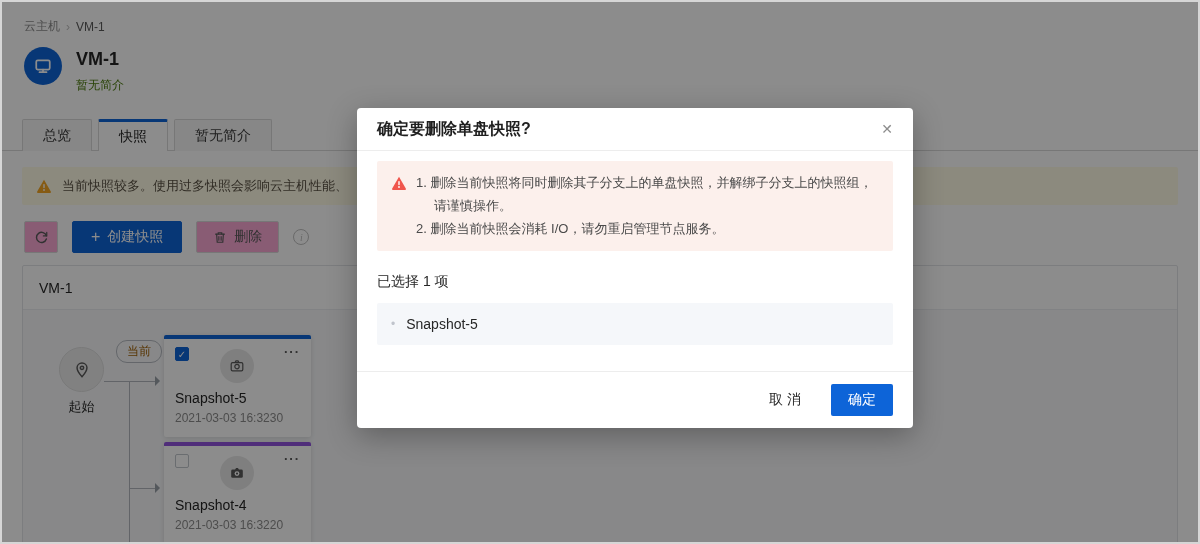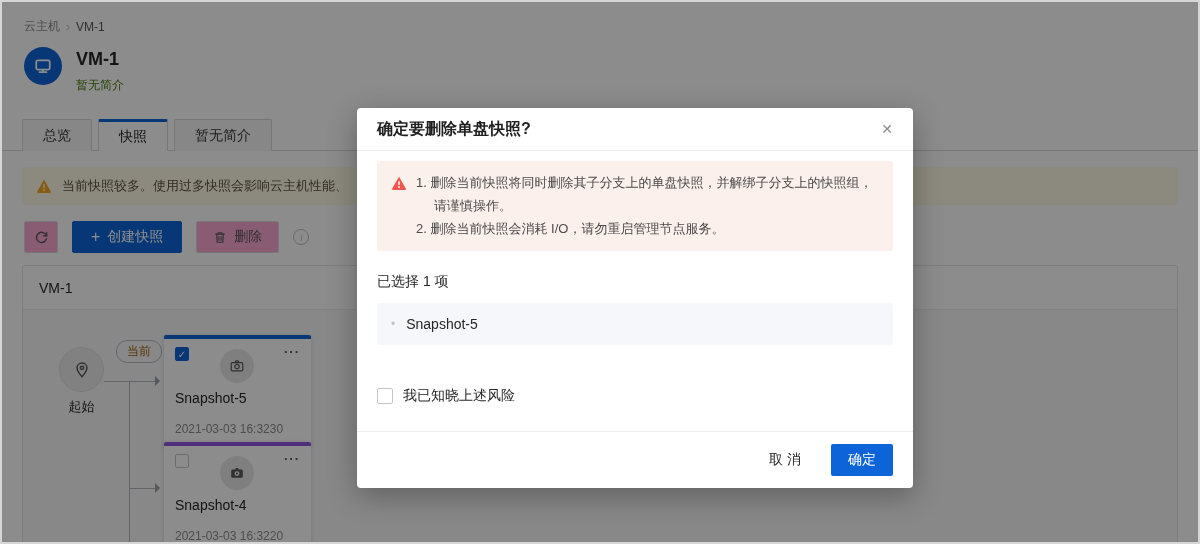--- a/index.html
+++ b/index.html
@@ -71,21 +71,21 @@
   .snap-card { position: absolute; left: 141px; width: 147px; background: #fff; border-radius: 2px;
                border-top: 4px solid var(--primary, #0d64d8); box-shadow: 0 1px 5px rgba(0,0,0,0.13);
                padding: 8px 11px 12px 11px; cursor: pointer; }
   .snap-card.card-1 { top: 25px; }
   .snap-card.card-2 { top: 132px; border-top-color: var(--purple, #9254de); }
   .card-top-row { display: flex; align-items: flex-start; justify-content: space-between; }
   .cam-circle { width: 34px; height: 34px; border-radius: 50%; background: #e8e8e8;
                 display: flex; align-items: center; justify-content: center; margin-top: 2px; }
   .more-dots { color: #595959; font-size: 13px; font-weight: bold; letter-spacing: 1px; line-height: 10px; cursor: pointer; }
   .snap-name { margin-top: 7px; font-size: 14px; color: #262626; }
-  .snap-date { margin-top: 16px; font-size: 12px; color: #8c8c8c; }
+  .snap-date { margin-top: 5px; font-size: 12px; color: #8c8c8c; }
 
   .cb { width: 14px; height: 14px; border: 1px solid #c2c6cc; border-radius: 2px; background: #fff;
         display: flex; align-items: center; justify-content: center; font-size: 10px; color: transparent;
         cursor: pointer; flex: 0 0 auto; }
   .cb.checked { background: var(--primary, #0d64d8); border-color: var(--primary, #0d64d8); color: #fff; }
 
   
   .overlay { position: absolute; inset: 0; background: rgba(0,0,0,0.45); }
 
   .modal { position: absolute; left: 355px; top: 106px; width: 556px; background: #fff; border-radius: 4px;
@@ -262,26 +262,20 @@
 
       <div class="selected-label">已选择 1 项</div>
 
       <div class="selected-panel">
         <div class="selected-item">
           <span class="dot">•</span>
           <span>Snapshot-5</span>
         </div>
       </div>
 
-      <div class="risk-row">
-        <div class="cb cb-lg">
-            <span></span>
-          </div>
-        <span>我已知晓上述风险</span>
-      </div>
     </div>
 
     <div class="modal-footer">
       <button class="btn-cancel">取 消</button>
       <button class="btn-confirm">确定</button>
     </div>
   </div>
 
 </div>
 

